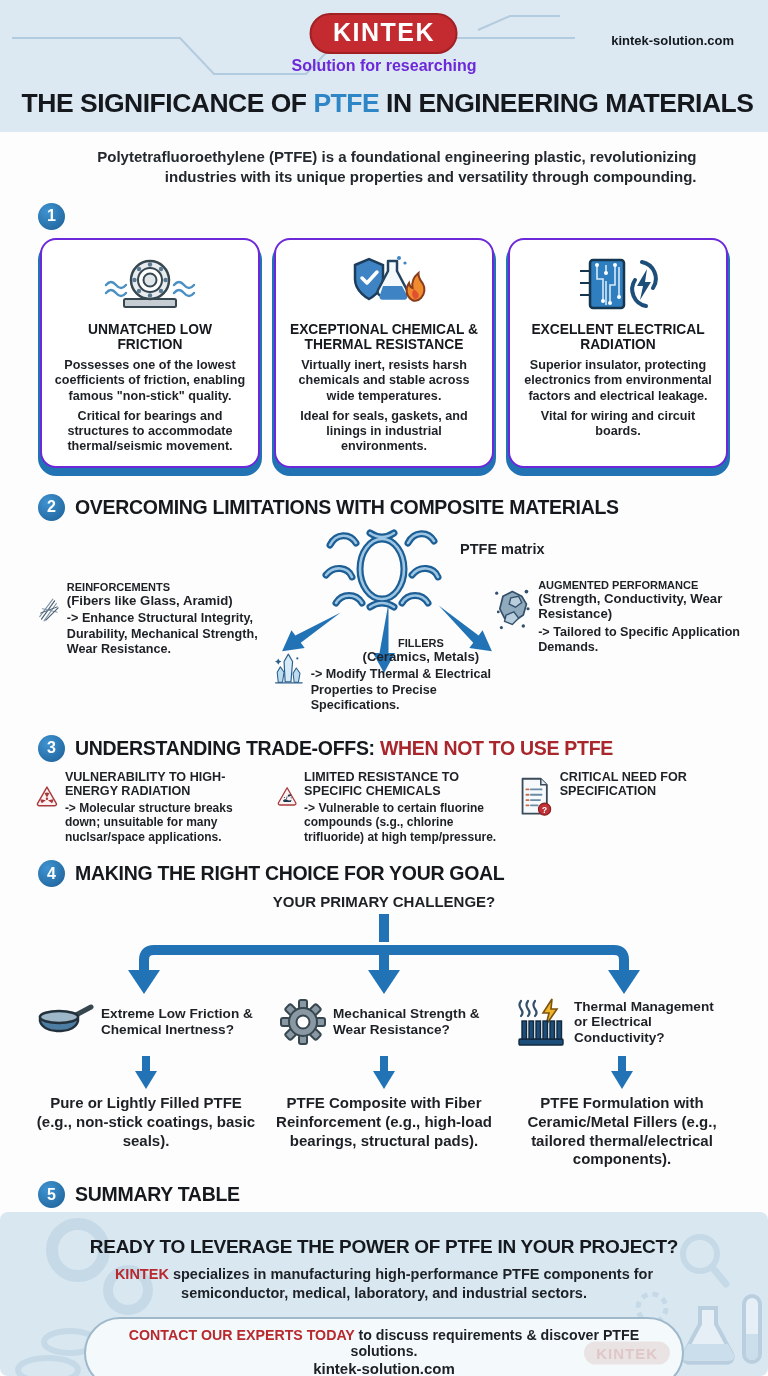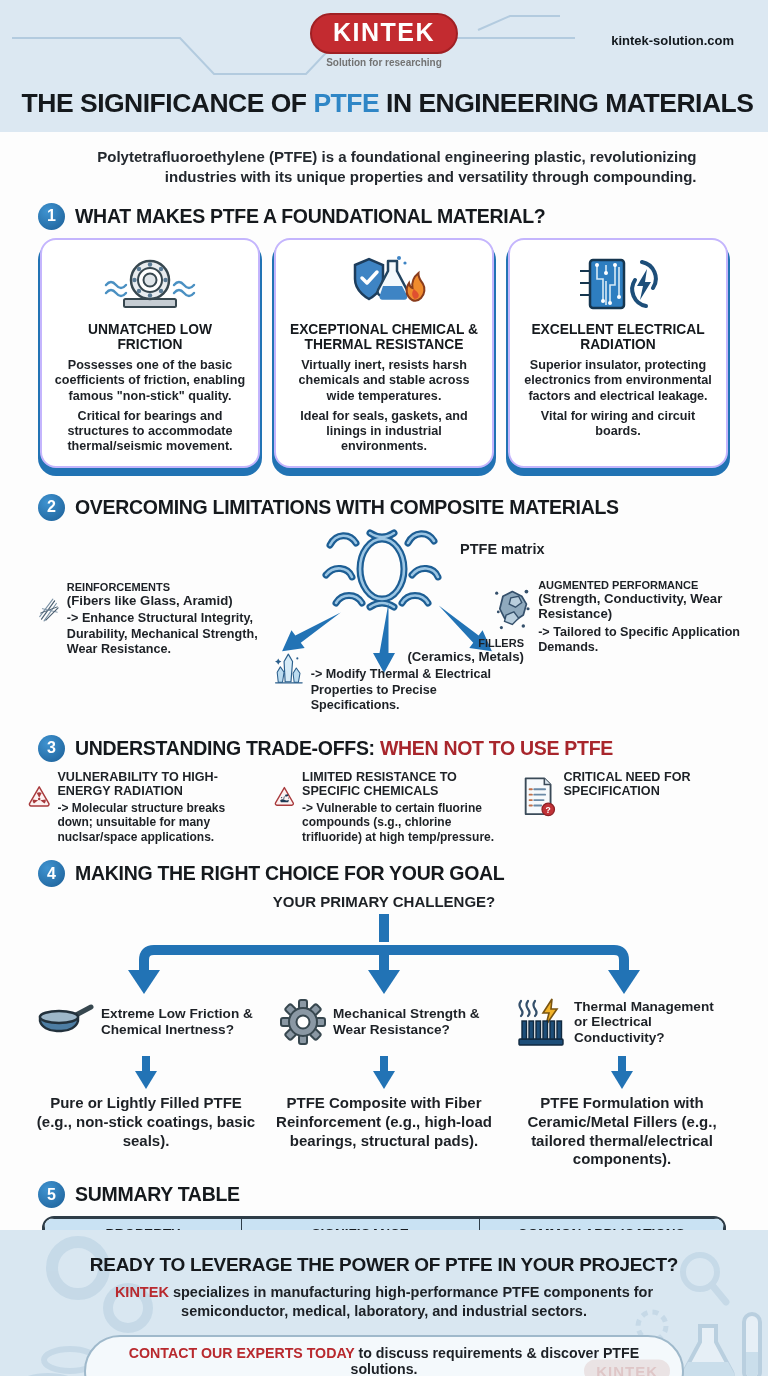--- a/index.html
+++ b/index.html
@@ -5,58 +5,58 @@
   * { margin:0; padding:0; box-sizing:border-box; }
   html,body { background:#eef2f5; }
   body { font-family:"Liberation Sans", sans-serif; color:#1d2126; }
   .page { position:relative; width:768px; height:1376px; margin:0 auto; background:#fdfdfd; overflow:hidden; }
 
   
   .header { position:relative; height:132px; background:#dce8f2; }
   .hdr-lines { position:absolute; inset:0; pointer-events:none; }
   .logo-wrap { position:absolute; left:50%; top:13px; transform:translateX(-50%); text-align:center; }
   .logo-pill { display:inline-block; background:#c32b30; color:#fff; font-weight:bold; font-size:25px; letter-spacing:1.5px; padding:3px 21px 5px; border-radius:999px; border:2px solid #a02024; }
-  .logo-tagline { margin-top:3px; font-size:10px; font-weight:bold; color:#737373; }
+  .logo-tagline { margin-top:3px; font-size:16px; font-weight:bold; color:#6d28d9; }
   .hdr-site { position:absolute; right:34px; top:33px; font-size:13px; font-weight:bold; color:#12181d; }
   .main-title { position:absolute; left:7px; right:0; top:88px; text-align:center; font-size:26.5px; font-weight:bold; letter-spacing:-0.5px; color:#15191d; white-space:nowrap; }
   .main-title .hl { color:#2f86c6; }
 
   
   .intro { padding:15px 20px 4px; }
   .intro p { max-width:625px; margin:0 auto; text-align:right; font-size:15px; font-weight:bold; line-height:1.32; color:#23282e; }
 
   
   .sec-head { display:flex; align-items:center; gap:10px; padding:0 38px; margin-top:12px; }
   .badge { flex:0 0 auto; width:27px; height:27px; border-radius:50%; background:radial-gradient(circle at 35% 30%, #3f93d0, #1b5e96); color:#fff; font-size:16px; font-weight:bold; display:flex; align-items:center; justify-content:center; }
   .sec-title { font-size:19.5px; font-weight:bold; letter-spacing:-0.3px; color:#15191d; }
   .sec-title .red { color:#a8262c; }
 
   
   .cards { display:grid; grid-template-columns:1fr 1fr 1fr; gap:14px; padding:8px 40px 14px; }
-  .card { background:#fff; border:2px solid #c4b5fd; border-radius:16px; box-shadow:0 6px 0 2px #2173b4; padding:10px 8px 12px; text-align:center; min-height:198px; }
+  .card { background:#fff; border:2px solid #6d28d9; border-radius:16px; box-shadow:0 6px 0 2px #2173b4; padding:10px 8px 12px; text-align:center; min-height:198px; }
   .card-icon { height:68px; display:flex; align-items:center; justify-content:center; }
   .card h3 { font-size:13.8px; line-height:1.15; margin:4px 4px 5px; color:#15191d; }
   .card p { font-size:12.6px; font-weight:bold; line-height:1.2; color:#1d2126; margin-top:5px; }
 
   
   .diagram { position:relative; height:200px; margin-top:2px; }
   .matrix-icon { position:absolute; left:312px; top:0; }
   .matrix-label { position:absolute; left:460px; top:18px; font-size:14.5px; font-weight:bold; }
   .dg-arrows { position:absolute; inset:0; pointer-events:none; }
   .d-block { position:absolute; display:flex; gap:7px; align-items:flex-start; }
   .d-left  { left:38px;  top:58px;  width:242px; }
   .d-center{ left:274px; top:114px; width:250px; }
   .d-right { left:492px; top:56px;  width:254px; }
   .d-text h4 { font-size:11px; line-height:1.12; }
   .d-text .sub { font-size:13.2px; font-weight:bold; line-height:1.15; }
   .d-text .desc { font-size:12.6px; font-weight:bold; line-height:1.22; margin-top:3px; }
-  .d-center .d-text h4, .d-center .d-text .sub { text-align:right;padding-left:7px; }
-
-  
-  .tradeoffs { display:grid; grid-template-columns:1.05fr 1.05fr 1fr; gap:16px; padding:8px 28px 4px; }
+  .d-center .d-text h4, .d-center .d-text .sub { text-align:center;padding-left:7px; }
+
+  
+  .tradeoffs { display:grid; grid-template-columns:1.05fr 1.05fr 1fr; gap:16px; padding:8px 36px 4px; }
   .to-item { display:flex; gap:7px; align-items:flex-start; }
   .to-text h4 { font-size:12.6px; line-height:1.15; }
   .to-text p { font-size:12px; font-weight:bold; line-height:1.2; margin-top:2px; }
 
   
   .primary-q { text-align:center; font-size:15px; font-weight:bold; margin-top:6px; }
   .branch { display:block; margin:2px auto 0; }
   .choices { display:grid; grid-template-columns:1fr 1fr 1fr; gap:6px; padding:0 30px; margin-top:-4px; }
   .choice { display:flex; flex-direction:column; align-items:center; }
   .challenge { display:flex; align-items:center; gap:7px; min-height:56px; }
@@ -67,21 +67,21 @@
   
   .tbl-wrap { margin:8px 42px 0; border:2px solid #2e3d48; border-radius:12px; overflow:hidden; background:#fff; }
   table { width:100%; border-collapse:collapse; }
   th { background:#c9e2f3; font-size:13.6px; padding:7px 4px; border:1.5px solid #2e3d48; color:#15191d; }
   td { font-size:13.2px; font-weight:bold; text-align:center; padding:6px 4px; border:1.5px solid #2e3d48; }
   tr.alt td { background:#e2eff8; }
   th:first-child, td:first-child { width:29%; }
   th:nth-child(2), td:nth-child(2) { width:35%; }
 
   
-  .footer { position:absolute; left:0; right:0; bottom:0; height:146px; background:#d9e7f1; }
+  .footer { position:absolute; left:0; right:0; bottom:0; height:164px; background:#d9e7f1;border-radius:8px; }
   .ftr-deco { position:absolute; inset:0; }
   .ftr-content { position:relative; padding-top:24px; }
   .ftr-head { text-align:center; font-size:19px; font-weight:bold; letter-spacing:-0.3px; color:#15191d; }
   .ftr-body { max-width:590px; margin:7px auto 0; text-align:center; font-size:14.5px; font-weight:bold; line-height:1.3; color:#1d2126; }
   .ftr-body .brand { color:#b8292e; }
   .cta-pill { position:relative; width:600px; margin:14px auto 0; background:#f4f9fc; border:2px solid #9fb9cb; border-radius:999px; padding:8px 30px 10px; text-align:center; cursor:pointer; }
   .cta-line1 { font-size:14.2px; font-weight:bold; color:#1d2126; }
   .cta-line1 .red { color:#b8292e; }
   .cta-line2 { font-size:15px; font-weight:bold; margin-top:1px; }
   .cta-watermark { position:absolute; right:12px; top:50%; transform:translateY(-50%); background:#e7dcdc; color:#d8b6b6; font-weight:bold; font-size:15px; letter-spacing:1px; padding:3px 12px; border-radius:999px; opacity:0.75; }
@@ -105,21 +105,20 @@
       <span>THE SIGNIFICANCE OF </span><span class="hl">PTFE</span><span> IN ENGINEERING MATERIALS</span>
     </div>
   </div>
 
   <div class="intro">
     <p>Polytetrafluoroethylene (PTFE) is a foundational engineering plastic, revolutionizing industries with its unique properties and versatility through compounding.</p>
   </div>
 
   <div class="sec-head">
     <div class="badge">1</div>
-    <div class="sec-title">WHAT MAKES PTFE A FOUNDATIONAL MATERIAL?</div>
   </div>
 
   <div class="cards">
     <div class="card">
       <div class="card-icon">
         <svg width="92" height="58" viewBox="0 0 92 58">
           <rect x="20" y="44" width="52" height="8" rx="1.5" fill="#c6cdd3" stroke="#37474f" stroke-width="2"></rect>
           <circle cx="46" cy="25" r="19" fill="#e8ecef" stroke="#37474f" stroke-width="2.5"></circle>
           <circle cx="46" cy="25" r="12" fill="#fff" stroke="#37474f" stroke-width="2"></circle>
           <circle cx="46" cy="25" r="6.5" fill="#dfe5e9" stroke="#37474f" stroke-width="2"></circle>
@@ -135,21 +134,21 @@
           </g>
           <g fill="none" stroke="#4a90c2" stroke-width="2.4" stroke-linecap="round">
             <path d="M2,30 q5,-6 10,0 q5,6 10,0"></path>
               <path d="M2,38 q5,-6 10,0 q5,6 10,0"></path>
             <path d="M70,30 q5,-6 10,0 q5,6 10,0"></path>
               <path d="M70,38 q5,-6 10,0 q5,6 10,0"></path>
           </g>
         </svg>
       </div>
       <h3>UNMATCHED LOW FRICTION</h3>
-      <p>Possesses one of the basic coefficients of friction, enabling famous "non-stick" quality.</p>
+      <p>Possesses one of the lowest coefficients of friction, enabling famous "non-stick" quality.</p>
       <p>Critical for bearings and structures to accommodate thermal/seismic movement.</p>
     </div>
 
     <div class="card">
       <div class="card-icon">
         <svg width="86" height="58" viewBox="0 0 86 58">
           <path d="M14,10 L28,4 L42,10 V24 C42,37 28,44 28,44 C28,44 14,37 14,24 Z" fill="#3e84c4" stroke="#1d3d5c" stroke-width="2.5"></path>
           <path d="M21,23 l5,5 l10,-11" fill="none" stroke="#fff" stroke-width="3.5" stroke-linecap="round" stroke-linejoin="round"></path>
           <path d="M47,6 h9 v10 l10,19 a4,4 0 0 1 -3.6,5.8 h-21.8 a4,4 0 0 1 -3.6,-5.8 l10,-19 z" fill="#f4f9fc" stroke="#23445f" stroke-width="2.5" stroke-linejoin="round"></path>
           <path d="M42,31 h19 l5,9.5 a3,3 0 0 1 -2.7,4.3 h-21.8 a3,3 0 0 1 -2.7,-4.3 z" fill="#3e84c4"></path>

